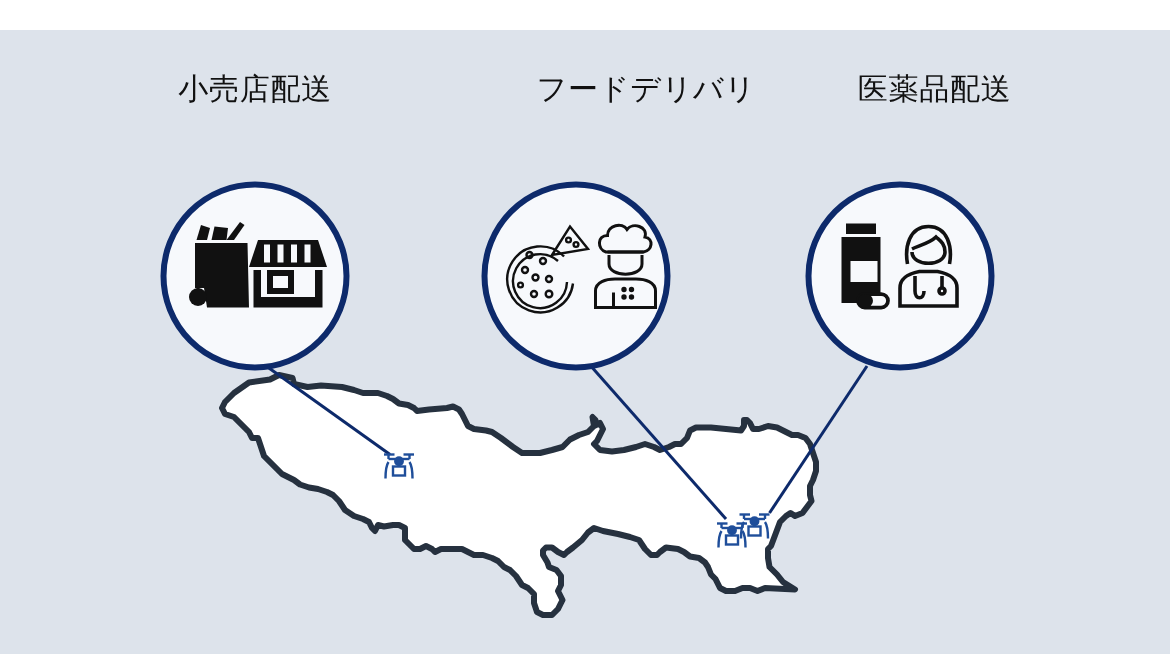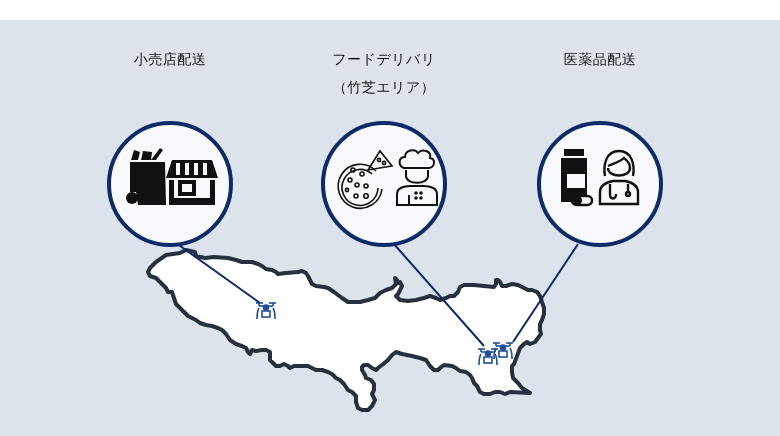--- a/index.html
+++ b/index.html
@@ -1,36 +1,35 @@
 <!DOCTYPE html>
 <html><head>
 <meta charset="utf-8">
 <style>
   html, body { margin: 0; padding: 0; }
   body { width: 780px; height: 436px; position: relative; overflow: hidden; background: #ffffff; font-family: "DejaVu Sans", sans-serif; }
   .top-strip { position: absolute; left: 0; top: 0; width: 780px; height: 20px; background: #ffffff; }
   .panel { position: absolute; left: 0; top: 20px; width: 780px; height: 416px; background: #dde3eb; }
-  .title { position: absolute; width: 220px; text-align: center; color: #111; font-size: 14px; line-height: 28px; font-weight: 500; letter-spacing: 0.5px; }
+  .title { position: absolute; width: 220px; text-align: center; color: #111; font-size: 20px; line-height: 28px; font-weight: 500; letter-spacing: 0.5px; }
   .title span { display: block; }
   svg.canvas { position: absolute; left: 0; top: 0; }
 </style>
 </head>
 <body>
 
 <div class="top-strip"></div>
 <div class="panel"></div>
 
 <div class="title" style="left:60px; top:45px;">
   <span>小売店配送</span>
 </div>
-<div class="title" style="left:274px; top:45px;">
+<div class="title" style="left:284px; top:45px;text-align:right;">
   <span>フードデリバリ</span>
-  <span>（竹芝エリア）</span>
 </div>
-<div class="title" style="left:490px; top:45px;">
+<div class="title" style="left:513px; top:45px;">
   <span>医薬品配送</span>
 </div>
 
 <svg class="canvas" width="780" height="436" viewBox="0 0 780 436" xmlns="http://www.w3.org/2000/svg">
 
   <g>
     <path fill="#ffffff" stroke="#26313f" stroke-width="4" stroke-linejoin="round" d="M156,262 L166,255 L180,253 L186,250 L195,252 L196,256 L205,258 L214,257 L228,258 L236,260 L242,262 L252,262 L258,264 L262,266 L266,269 L272,270 L276,272 L278,274 L286,273 L298,272 L302,271 L306,273 L308,276 L310,280 L312,284 L316,286 L324,287 L328,288 L334,292 L342,298 L348,302 L360,302 L368,300 L375,298 L380,293 L386,290 L392,288 L396,284 L397,280 L395,278 L396,284 L400,282 L402,286 L400,290 L398,294 L396,296 L400,300 L408,301 L416,300 L424,298 L430,296 L436,298 L440,300 L446,298 L450,296 L454,296 L458,292 L460,287 L464,285 L474,285 L484,286 L494,287 L496,284 L496,280 L498,280 L500,282 L502,286 L506,286 L512,284 L518,285 L524,288 L528,290 L532,290 L537,292 L540,296 L542,302 L544,308 L544,314 L542,320 L540,324 L540,330 L541,334 L538,338 L535,342 L530,344 L527,342 L524,344 L520,348 L517,356 L514,364 L512,366 L512,372 L513,378 L518,383 L522,388 L530,393 L510,392 L505,394 L500,392 L495,392 L490,394 L484,394 L480,392 L477,386 L474,383 L472,378 L470,375 L466,372 L460,371 L456,368 L452,366 L444,365 L440,368 L438,370 L434,370 L430,366 L426,360 L420,358 L412,356 L402,354 L396,352 L392,355 L388,360 L382,365 L378,368 L376,370 L372,368 L368,365 L364,365 L362,367 L362,370 L365,375 L366,378 L371,380 L374,384 L374,390 L372,394 L375,400 L372,406 L368,410 L362,410 L358,408 L356,402 L356,396 L352,392 L348,390 L344,384 L340,380 L336,378 L332,374 L328,372 L322,370 L316,370 L312,368 L308,366 L304,366 L298,366 L294,366 L290,368 L288,366 L284,364 L280,366 L276,366 L274,364 L270,360 L270,356 L270,352 L266,350 L262,350 L256,351 L252,350 L250,354 L248,352 L246,348 L242,346 L236,344 L230,340 L226,334 L222,330 L218,328 L212,326 L206,325 L200,323 L196,320 L192,318 L188,316 L184,312 L180,308 L176,304 L174,298 L172,292 L168,292 L166,288 L164,286 L160,282 L156,278 L150,276 L148,272 L150,268 Z"></path>
   </g>
 
   <g stroke="#0d2a6b" stroke-width="2" fill="none">

